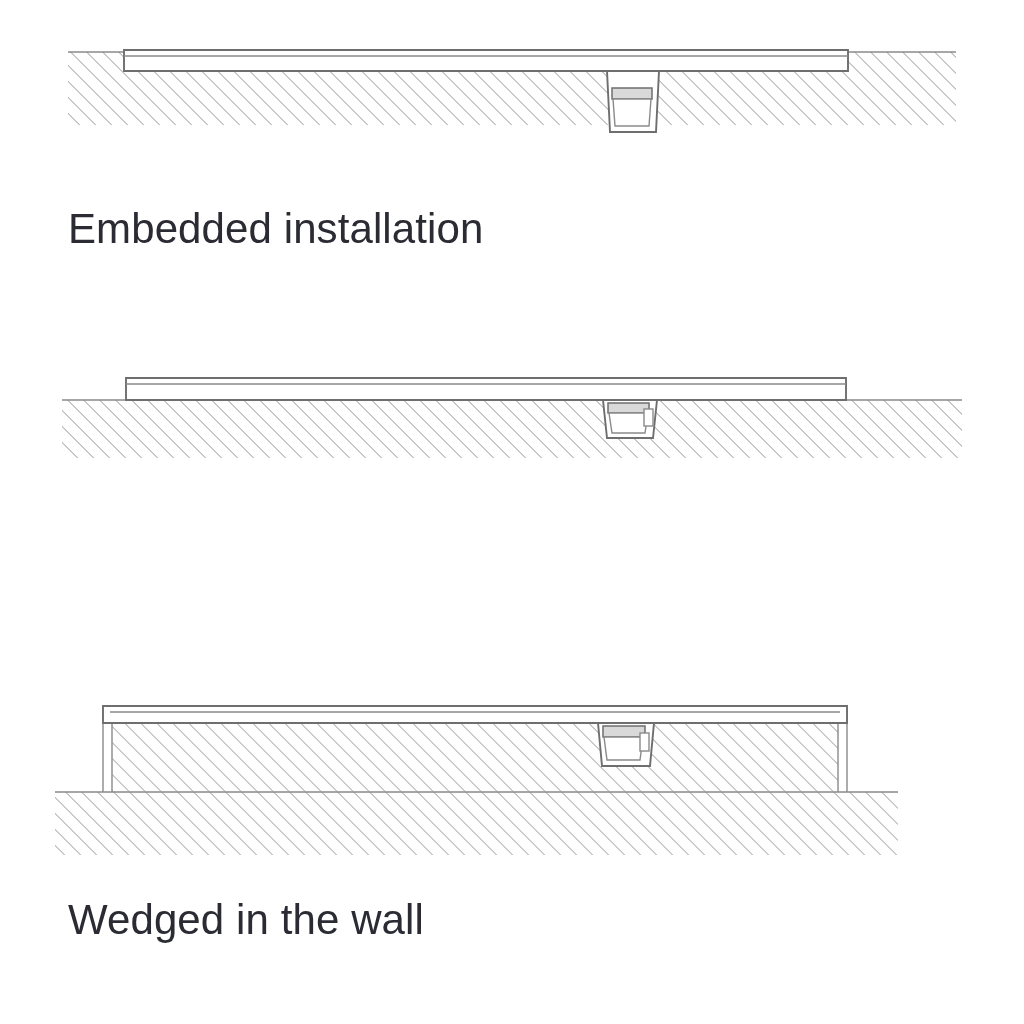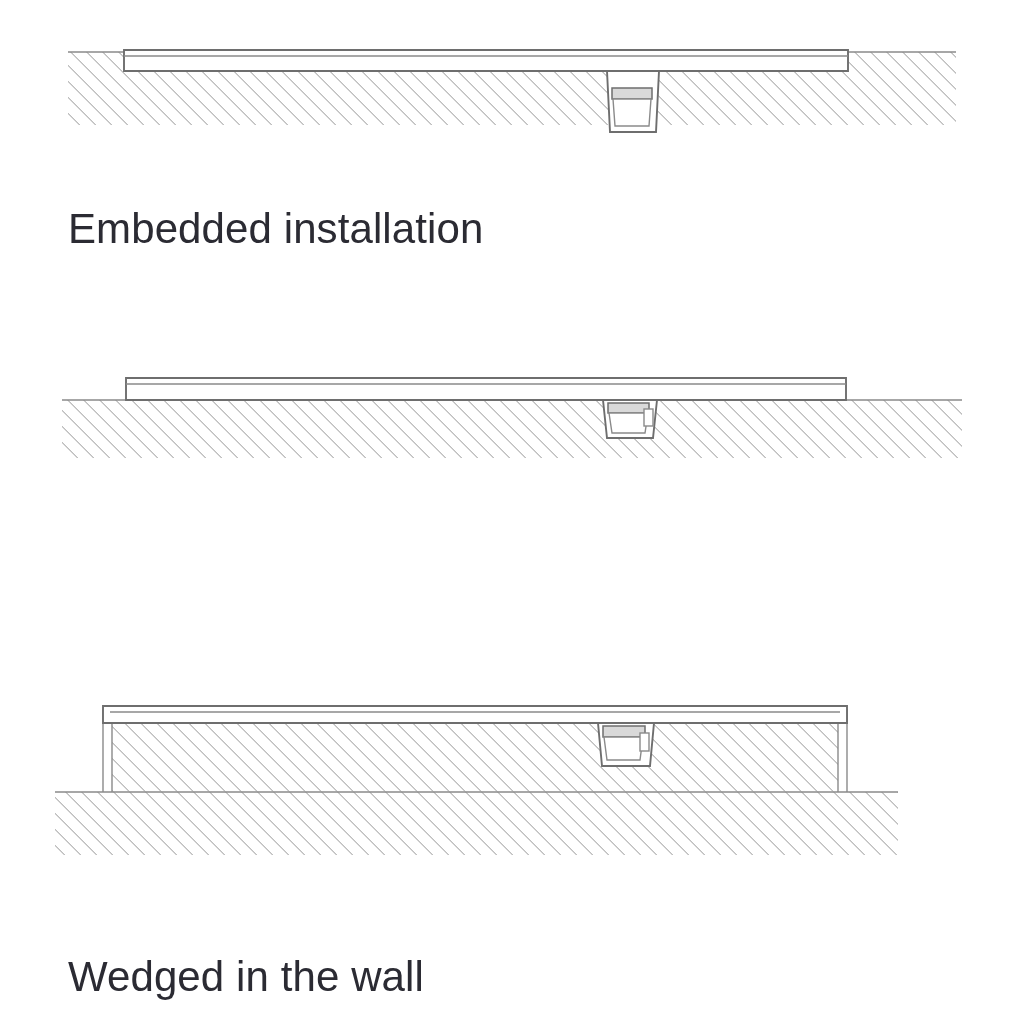--- a/index.html
+++ b/index.html
@@ -158,15 +158,15 @@
       <g>
         <path class="boxmask" d="M598,28 L654,28 L650,71 L602,71 Z"></path>
         <path class="outline" d="M598,28 L654,28 L650,71 L602,71 Z"></path>
         <rect class="capband" x="603" y="31" width="42" height="11"></rect>
         <path class="whitefill-thin" d="M604,42 L643,42 L640,65 L607,65 Z"></path>
         <rect class="whitefill-thin" x="640" y="38" width="9" height="18"></rect>
       </g>
     </svg>
   </div>
 
-  <div class="caption" style="top:956px;">Wedged in the wall</div>
+  <div class="caption" style="top:899px;">Wedged in the wall</div>
 
 </div>
 
 </body></html>

